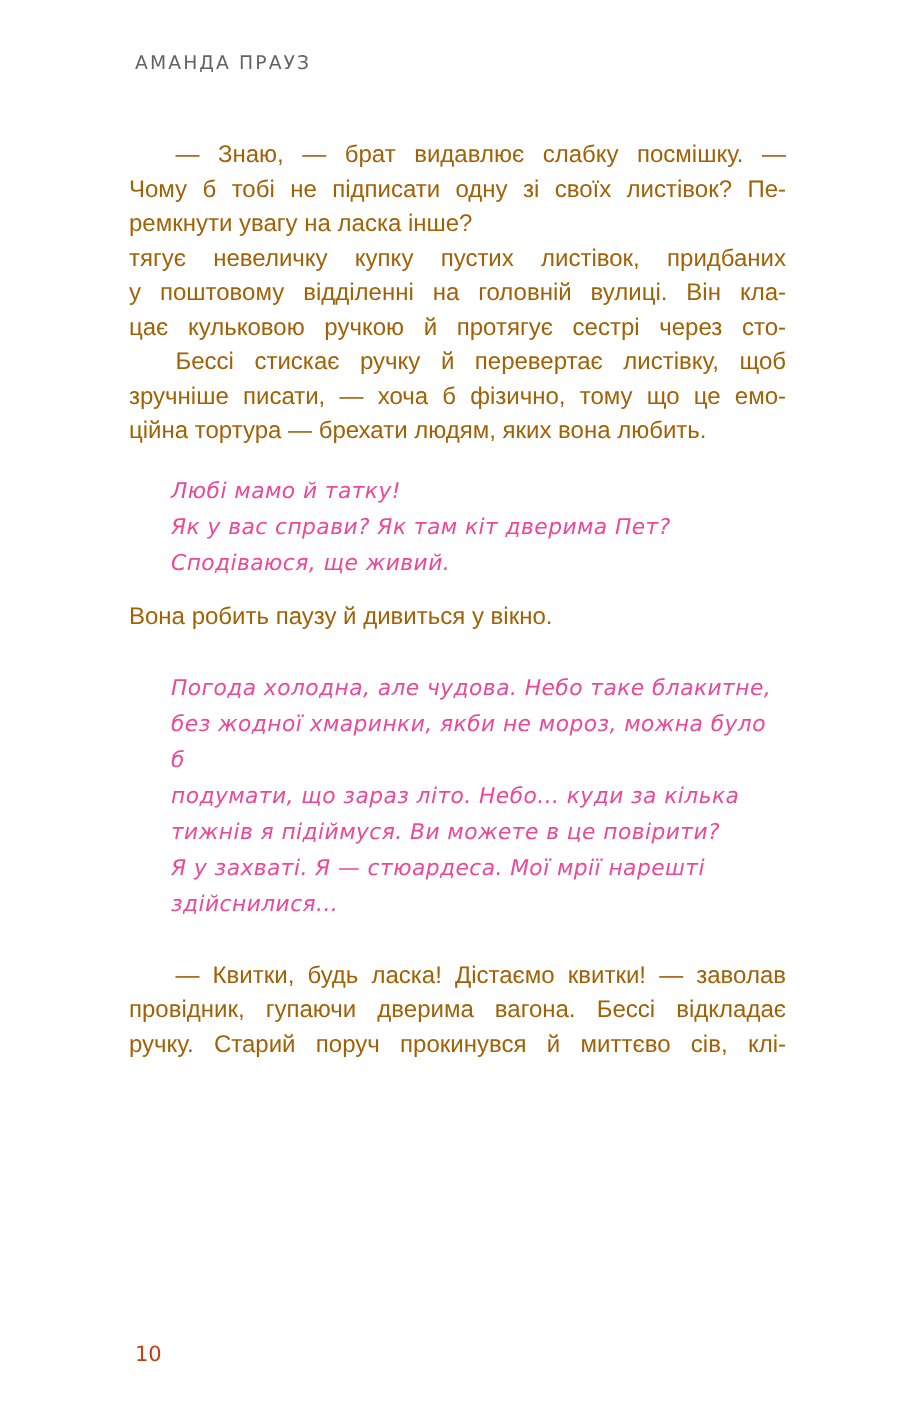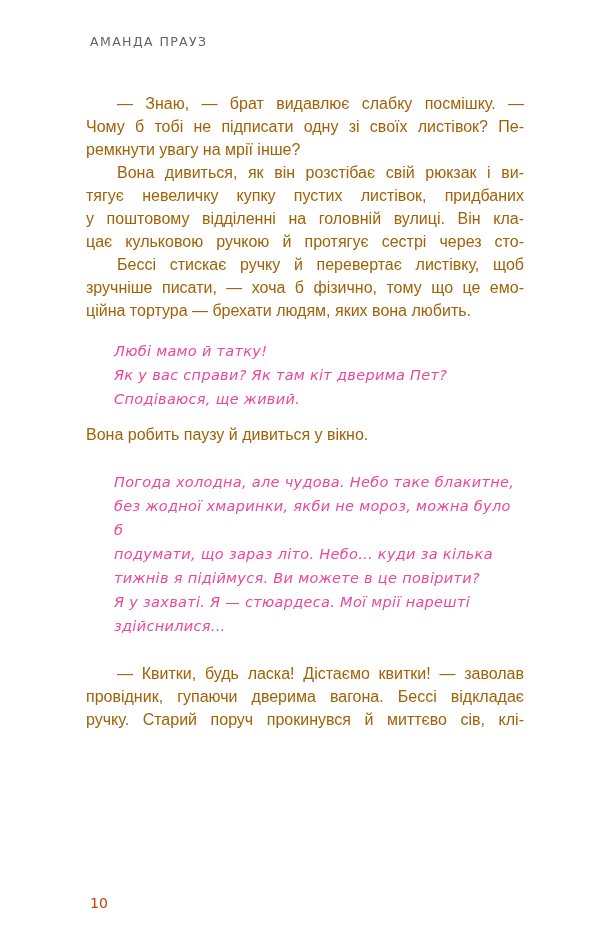--- a/index.html
+++ b/index.html
@@ -71,24 +71,23 @@
 </head>
 <body>
 
 <div class="page">
   <div class="running-head">АМАНДА ПРАУЗ</div>
 
   <div class="page-body">
       <div class="para-block">
         <div class="line indent"><span>— Знаю, — брат видавлює слабку посмішку. —</span></div>
         <div class="line"><span>Чому б тобі не підписати одну зі своїх листівок? Пе-</span></div>
-        <div class="line last"><span>ремкнути увагу на мрії інше?</span></div>
+        <div class="line last"><span>ремкнути увагу на ласка інше?</span></div>
       </div>
       <div class="para-block">
-        <div class="line indent"><span>Вона дивиться, як він розстібає свій рюкзак і ви-</span></div>
         <div class="line"><span>тягує невеличку купку пустих листівок, придбаних</span></div>
         <div class="line"><span>у поштовому відділенні на головній вулиці. Він кла-</span></div>
         <div class="line"><span>цає кульковою ручкою й протягує сестрі через сто-</span></div>
       </div>
       <div class="para-block">
         <div class="line indent"><span>Бессі стискає ручку й перевертає листівку, щоб</span></div>
         <div class="line"><span>зручніше писати, — хоча б фізично, тому що це емо-</span></div>
         <div class="line last"><span>ційна тортура — брехати людям, яких вона любить.</span></div>
       </div>
       <div class="letter-block">

